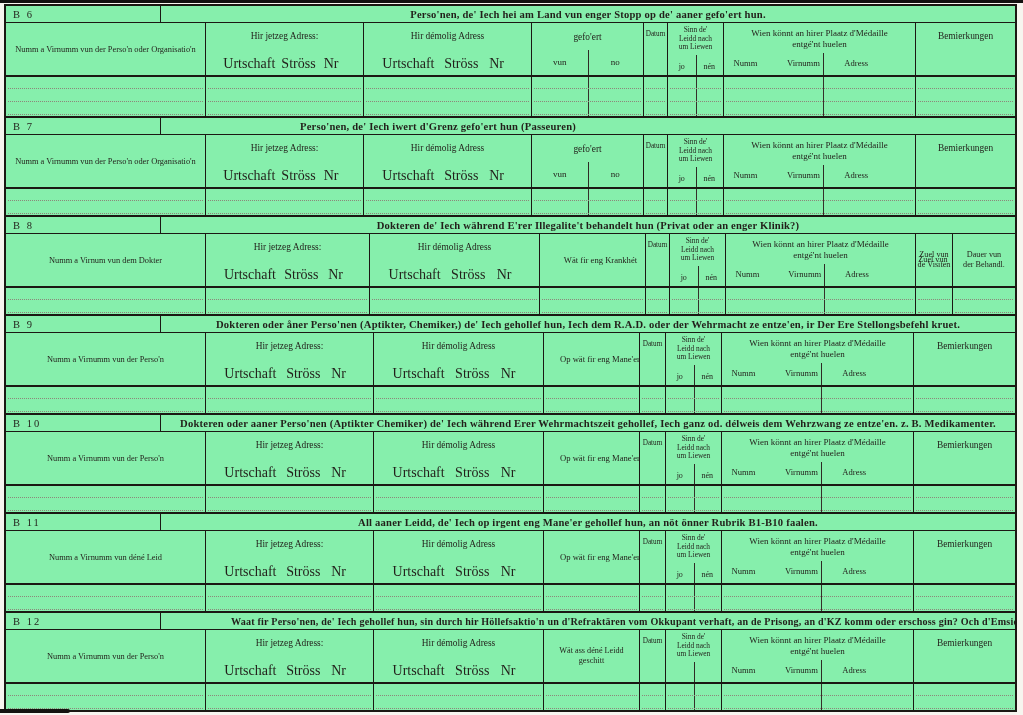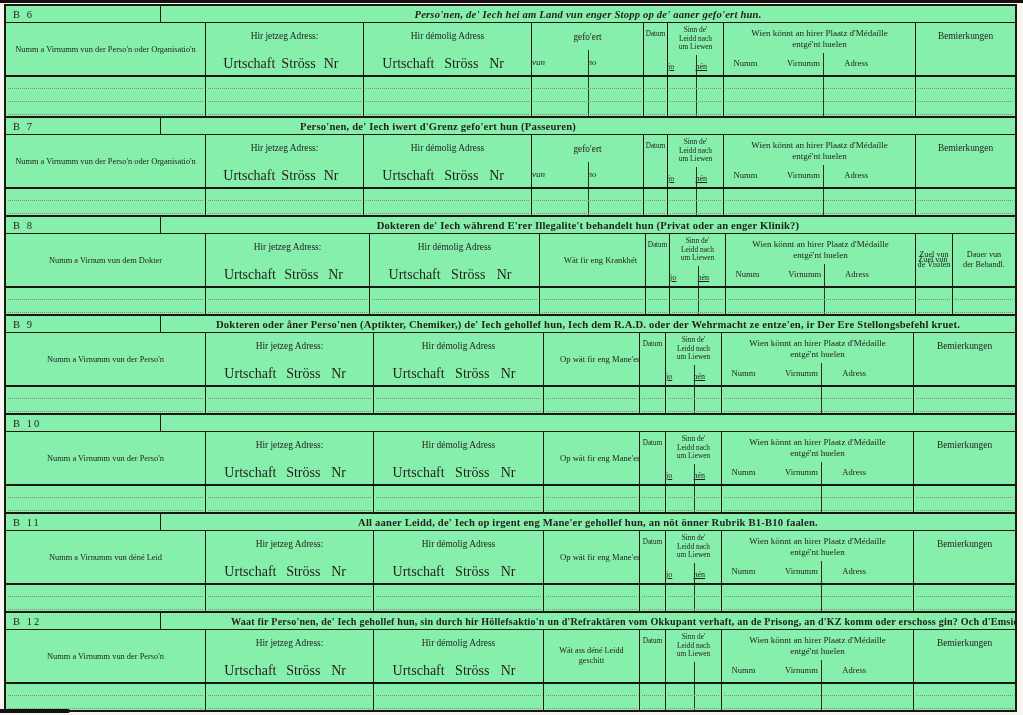--- a/index.html
+++ b/index.html
@@ -21,42 +21,42 @@
   .sec{box-sizing:border-box;}
   .sec + .sec{border-top:2.4px solid #1b1813;}
   
   .secA{--cols:200px 158px 168px 112px 24px 56px 192px 1fr;}
   .secB{--cols:200px 164px 170px 106px 24px 56px 190px 37px 1fr;}
   .secC{--cols:200px 168px 170px 96px 26px 56px 192px 1fr;}
   
   .tbar{display:flex;height:17px;border-bottom:1.5px solid #1b1813;box-sizing:border-box;align-items:center;}
   .tid{width:155px;flex:0 0 155px;border-right:1.4px solid #1b1813;height:100%;display:flex;align-items:center;padding-left:7px;box-sizing:border-box;font-size:10.5px;letter-spacing:2px;}
   .ttl{flex:1;text-align:center;font-weight:bold;font-size:10.6px;white-space:nowrap;overflow:hidden;letter-spacing:.2px;}
-  .sh-b6{font-style:italic;}
+  .sh-b6{}
   .sh-b7{padding-right:300px;}
   .sh-b8{}
   .sh-b12{padding-left:70px;font-size:10.1px;}
   
   .hrow{display:grid;grid-template-columns:var(--cols);height:54px;border-bottom:2.2px solid #1b1813;box-sizing:border-box;}
   .hc{position:relative;border-right:1.4px solid #1b1813;box-sizing:border-box;}
   .hc:last-child{border-right:none;}
   .name{display:flex;align-items:center;justify-content:center;text-align:center;font-size:8.4px;white-space:nowrap;}
   .atop{position:absolute;top:8px;left:0;right:0;text-align:center;font-size:9.4px;}
   .asubs{position:absolute;bottom:8px;left:0;right:0;height:11px;font-size:14px;}
   .a-urt{position:absolute;left:11%;} .a-str{position:absolute;left:48%;} .a-nr{position:absolute;left:75%;}
   .gtop{position:absolute;top:9px;left:0;right:0;text-align:center;font-size:9.4px;}
   .gsubs{position:absolute;bottom:8px;left:0;right:0;display:flex;font-size:9px;}
-  .gsubs span{flex:1;text-align:left;font-style:italic;}
+  .gsubs span{flex:1;text-align:center;}
   .vdiv{position:absolute;width:1px;background:#2e2a24;bottom:0;}
   .gdiv{left:50%;top:52%;}
   .datum span{position:absolute;top:7px;left:50%;transform:translateX(-50%);font-size:7.2px;}
   .sinnl{position:absolute;top:3px;left:0;right:0;text-align:center;font-size:7.4px;line-height:8.6px;}
   .sinnl span{display:block;}
   .jonen{position:absolute;bottom:4px;left:0;right:0;display:flex;font-size:8px;}
-  .jonen span{flex:1;text-align:left;text-decoration:underline;}
+  .jonen span{flex:1;text-align:center;}
   .sdiv{left:50%;top:62%;}
   .wtitle{position:absolute;top:5px;left:0;right:0;text-align:center;font-size:9px;line-height:10.5px;}
   .wtitle span{display:block;}
   .wsubs{position:absolute;bottom:6px;left:0;right:0;height:11px;font-size:8.6px;}
   .w-numm{position:absolute;left:5%;} .w-vir{position:absolute;left:33%;} .w-adr{position:absolute;left:63%;}
   .wdiv{left:52%;top:57%;}
   .midlbl{position:absolute;top:10px;left:16px;right:0;text-align:center;font-size:8.6px;white-space:nowrap;margin-top:11px;}
   .ctrlbl{display:flex;align-items:center;justify-content:center;height:100%;text-align:center;font-size:8.2px;line-height:10px;}
   .bemlbl{position:absolute;top:8px;left:0;right:0;text-align:center;font-size:9.4px;}
   
@@ -426,20 +426,21 @@
           <div class="bc m50"></div>
           <div class="bc m52"></div>
           <div class="bc"></div>
         </div>
     </div>
   </section>
 
   <section class="sec secC">
     <div class="tbar">
       <div class="tid">B 10</div>
+      <div class="ttl">Dokteren oder aaner Perso'nen (Aptikter Chemiker) de' Iech während Erer Wehrmachtszeit gehollef, Iech ganz od. délweis dem Wehrzwang ze entze'en. z. B. Medikamenter.</div>
     </div>
     <div class="hrow">
       <div class="hc name">Numm a Virnumm vun der Perso'n</div>
       <div class="hc">
         <div class="atop">Hir jetzeg Adress:</div>
         <div class="asubs">
             <span class="a-urt">Urtschaft</span>
             <span class="a-str">Ströss</span>
             <span class="a-nr">Nr</span>
           </div>

